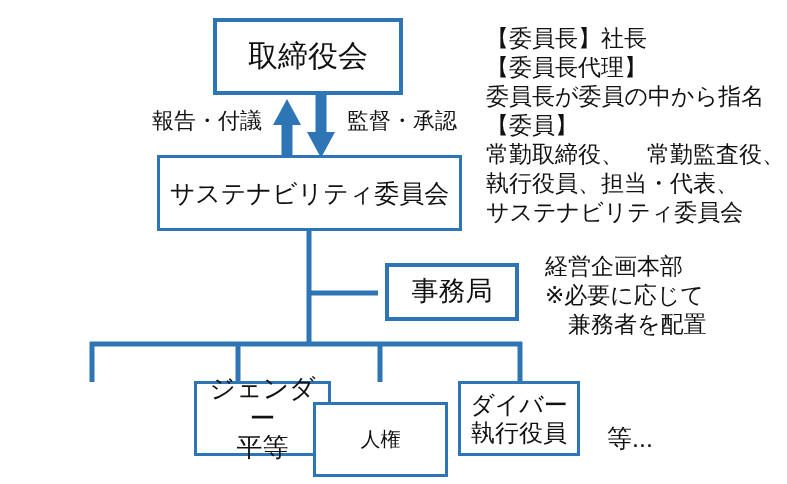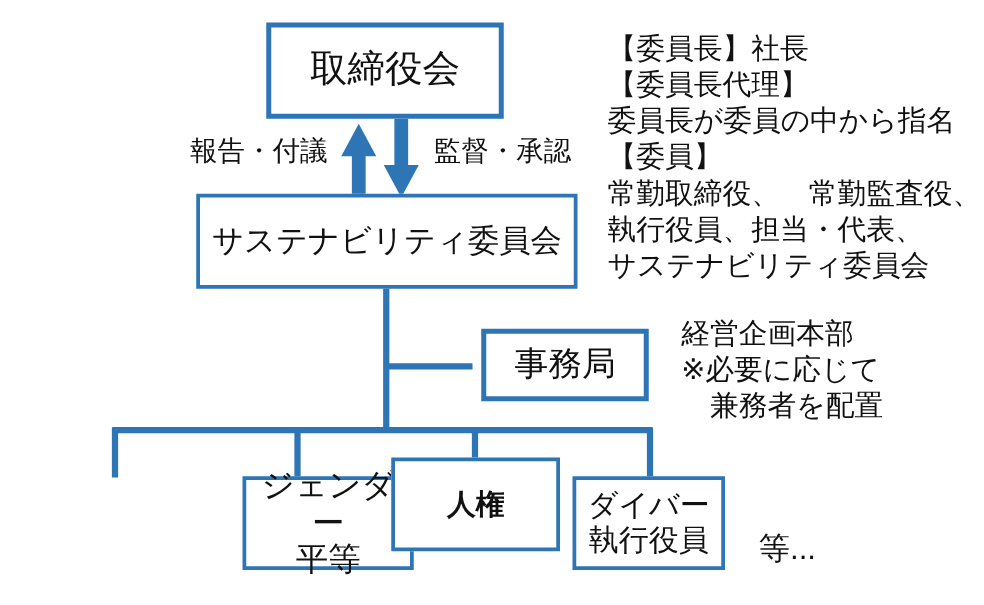--- a/index.html
+++ b/index.html
@@ -25,21 +25,21 @@
     align-items:center;
     justify-content:center;
     text-align:center;
     line-height:1.15;
   }
   .box-board{left:213px;top:18px;width:190px;height:77px;border-width:4px;font-size:30px;}
   .box-committee{left:157px;top:155px;width:305px;height:76px;font-size:25px;}
   .box-secretariat{left:368px;top:263px;width:134px;height:58px;border-width:4px;font-size:27px;margin-left:17px;}
   .box-env{left:27px;top:381px;width:135px;height:75px;font-size:26px;}
   .box-gender{left:170px;top:381px;width:137px;height:75px;font-size:26px;white-space:pre-line;margin-left:24px;}
-  .box-human{left:313px;top:366px;width:135px;height:75px;font-size:23px;font-weight:bold;}
+  .box-human{left:313px;top:402px;width:135px;height:75px;font-size:20px;}
   .box-diversity{left:458px;top:381px;width:122px;height:75px;font-size:24px;white-space:pre-line;}
   .flow-label{
     position:absolute;
     font-size:22px;
     white-space:nowrap;
   }
   .label-up{left:152px;top:106px;}
   .label-down{left:347px;top:106px;}
   .note{
     position:absolute;

